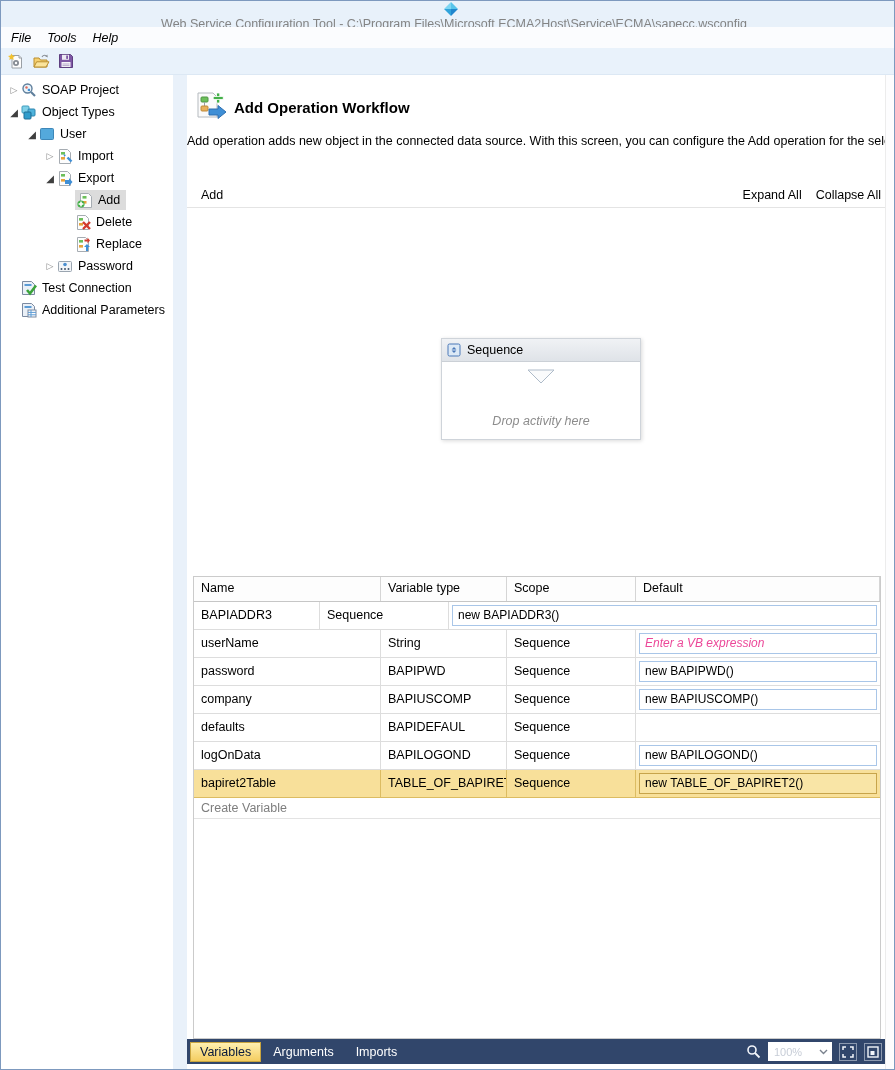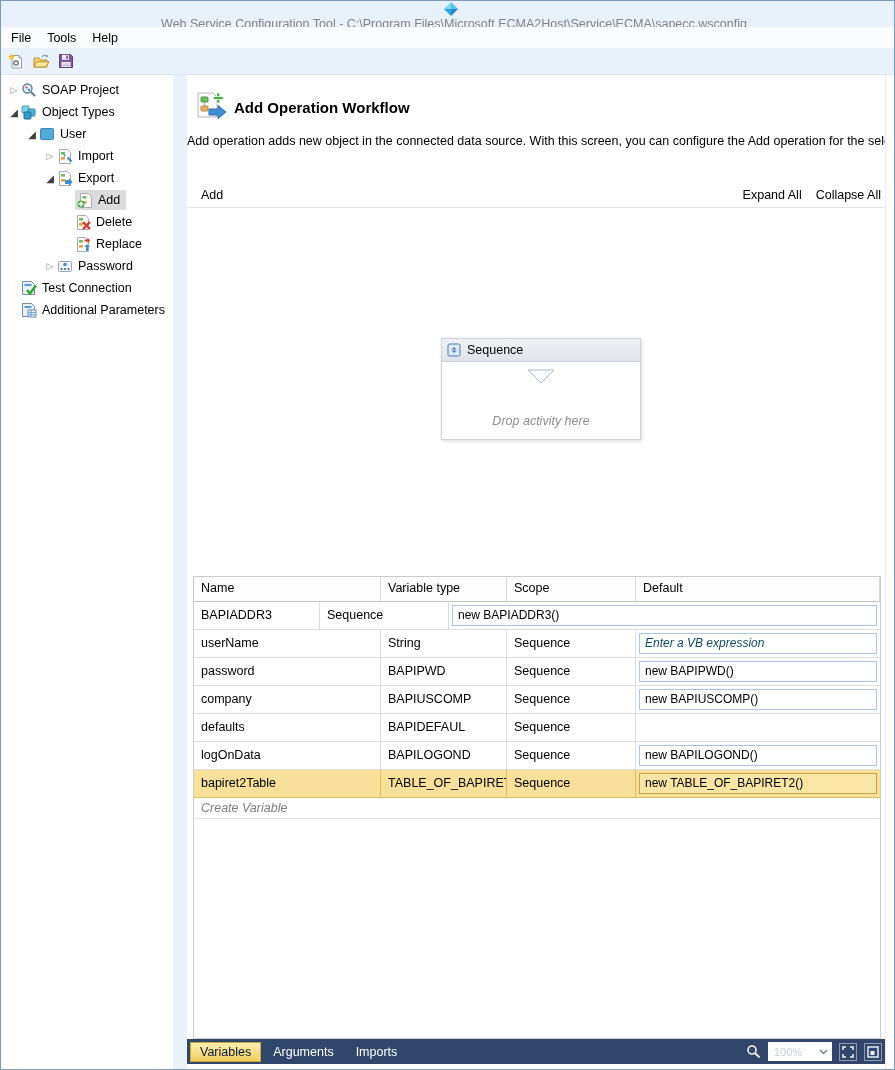--- a/index.html
+++ b/index.html
@@ -5,21 +5,21 @@
   html,body{margin:0;padding:0;background:#fff;}
   .window{position:relative;width:895px;height:1070px;box-sizing:border-box;
     border:1px solid #7D99BE;background:#fff;overflow:hidden;
     font-family:"Liberation Sans",sans-serif;color:#000;}
   
   .titlebar{position:absolute;left:0;top:0;right:0;height:26px;background:#E8F1FA;
     display:flex;align-items:center;padding-left:7px;flex-direction:column;}
   .titlebar .title{font-size:12.5px;color:#848484;margin-left:6px;white-space:nowrap;overflow:hidden;}
   .menubar{position:absolute;left:0;top:26px;right:0;height:21px;background:#FBFCFE;
     display:flex;align-items:center;padding-left:2px;}
-  .menubar .mi{font-size:12.5px;padding:2px 8px;cursor:default;}
+  .menubar .mi{font-size:12.5px;padding:2px 8px;cursor:default;font-style:italic;}
   .toolbar{position:absolute;left:0;top:47px;right:0;height:26px;background:#E9F2FB;
     border-bottom:1px solid #DCE8F4;display:flex;align-items:center;padding-left:5px;gap:5px;}
   .tbtn{width:20px;height:20px;display:flex;align-items:center;justify-content:center;}
   
   .tree{position:absolute;left:0;top:74px;width:172px;bottom:0;background:#fff;
     font-size:12.5px;padding-top:4px;box-sizing:border-box;}
   .trow{height:22px;display:flex;align-items:center;white-space:nowrap;}
   .exp{width:14px;text-align:center;font-size:9px;color:#8B8B8B;flex:none;}
   .exp.open{color:#3F3F3F;font-size:10px;}
   .tico{flex:none;margin-right:5px;display:flex;}
@@ -50,26 +50,26 @@
   .vars{position:absolute;left:6px;top:501px;width:688px;height:463px;box-sizing:border-box;
     border:1px solid #CBCBCB;background:#fff;font-size:12.5px;}
   .vhead{display:flex;height:24px;border-bottom:1px solid #C6C6C6;background:#FDFDFD;}
   .vhead .hc{box-sizing:border-box;border-right:1px solid #D5D5D5;padding-left:7px;line-height:23px;}
   .vrow{display:flex;height:27px;border-bottom:1px solid #DDDDDD;}
   .vc{box-sizing:border-box;border-right:1px solid #DDDDDD;padding-left:7px;line-height:26px;
     white-space:nowrap;overflow:hidden;}
   .c0{width:187px;} .c1{width:126px;} .c2{width:129px;} .c3{flex:1;border-right:none;padding:0;}
   .vinput{margin:3px;height:19px;line-height:18px;border:1px solid #A9C6E8;background:#fff;
     padding:0 5px;font-size:12px;white-space:nowrap;overflow:hidden;}
-  .vinput.ph{color:#0c4a6e;font-style:italic;}
+  .vinput.ph{color:#ec4899;font-style:italic;}
   .vrow.sel{background:#F8E09A;border-bottom:1px solid #DCBC62;}
   .vrow.sel .vc{border-right:1px solid #DCBC62;}
   .vrow.sel .c3{border-right:none;}
   .vrow.sel .vinput{background:#F9E5A6;border:1px solid #C7A44B;}
-  .vcreate{height:20px;line-height:20px;padding-left:7px;font-style:italic;color:#7E7E7E;
+  .vcreate{height:20px;line-height:20px;padding-left:7px;color:#7E7E7E;
     border-bottom:1px solid #E3E3E3;}
   
   .bbar{position:absolute;left:0;right:0;top:964px;height:25px;background:#31466B;
     display:flex;align-items:center;}
   .btab{font-size:12.5px;color:#fff;padding:4px 10px;margin-left:2px;}
   .btab.active{background:linear-gradient(#FFF0B0,#F4CD60);color:#06183A;border:1px solid #C9A53F;
     padding:2px 9px;margin-left:3px;}
   .bb-right{margin-left:auto;display:flex;align-items:center;gap:7px;margin-right:5px;}
   .zoomsel{width:64px;height:19px;background:#fff;border:1px solid #fff;display:flex;
     align-items:center;font-size:11px;color:#C7CDD7;padding-left:5px;box-sizing:border-box;}

